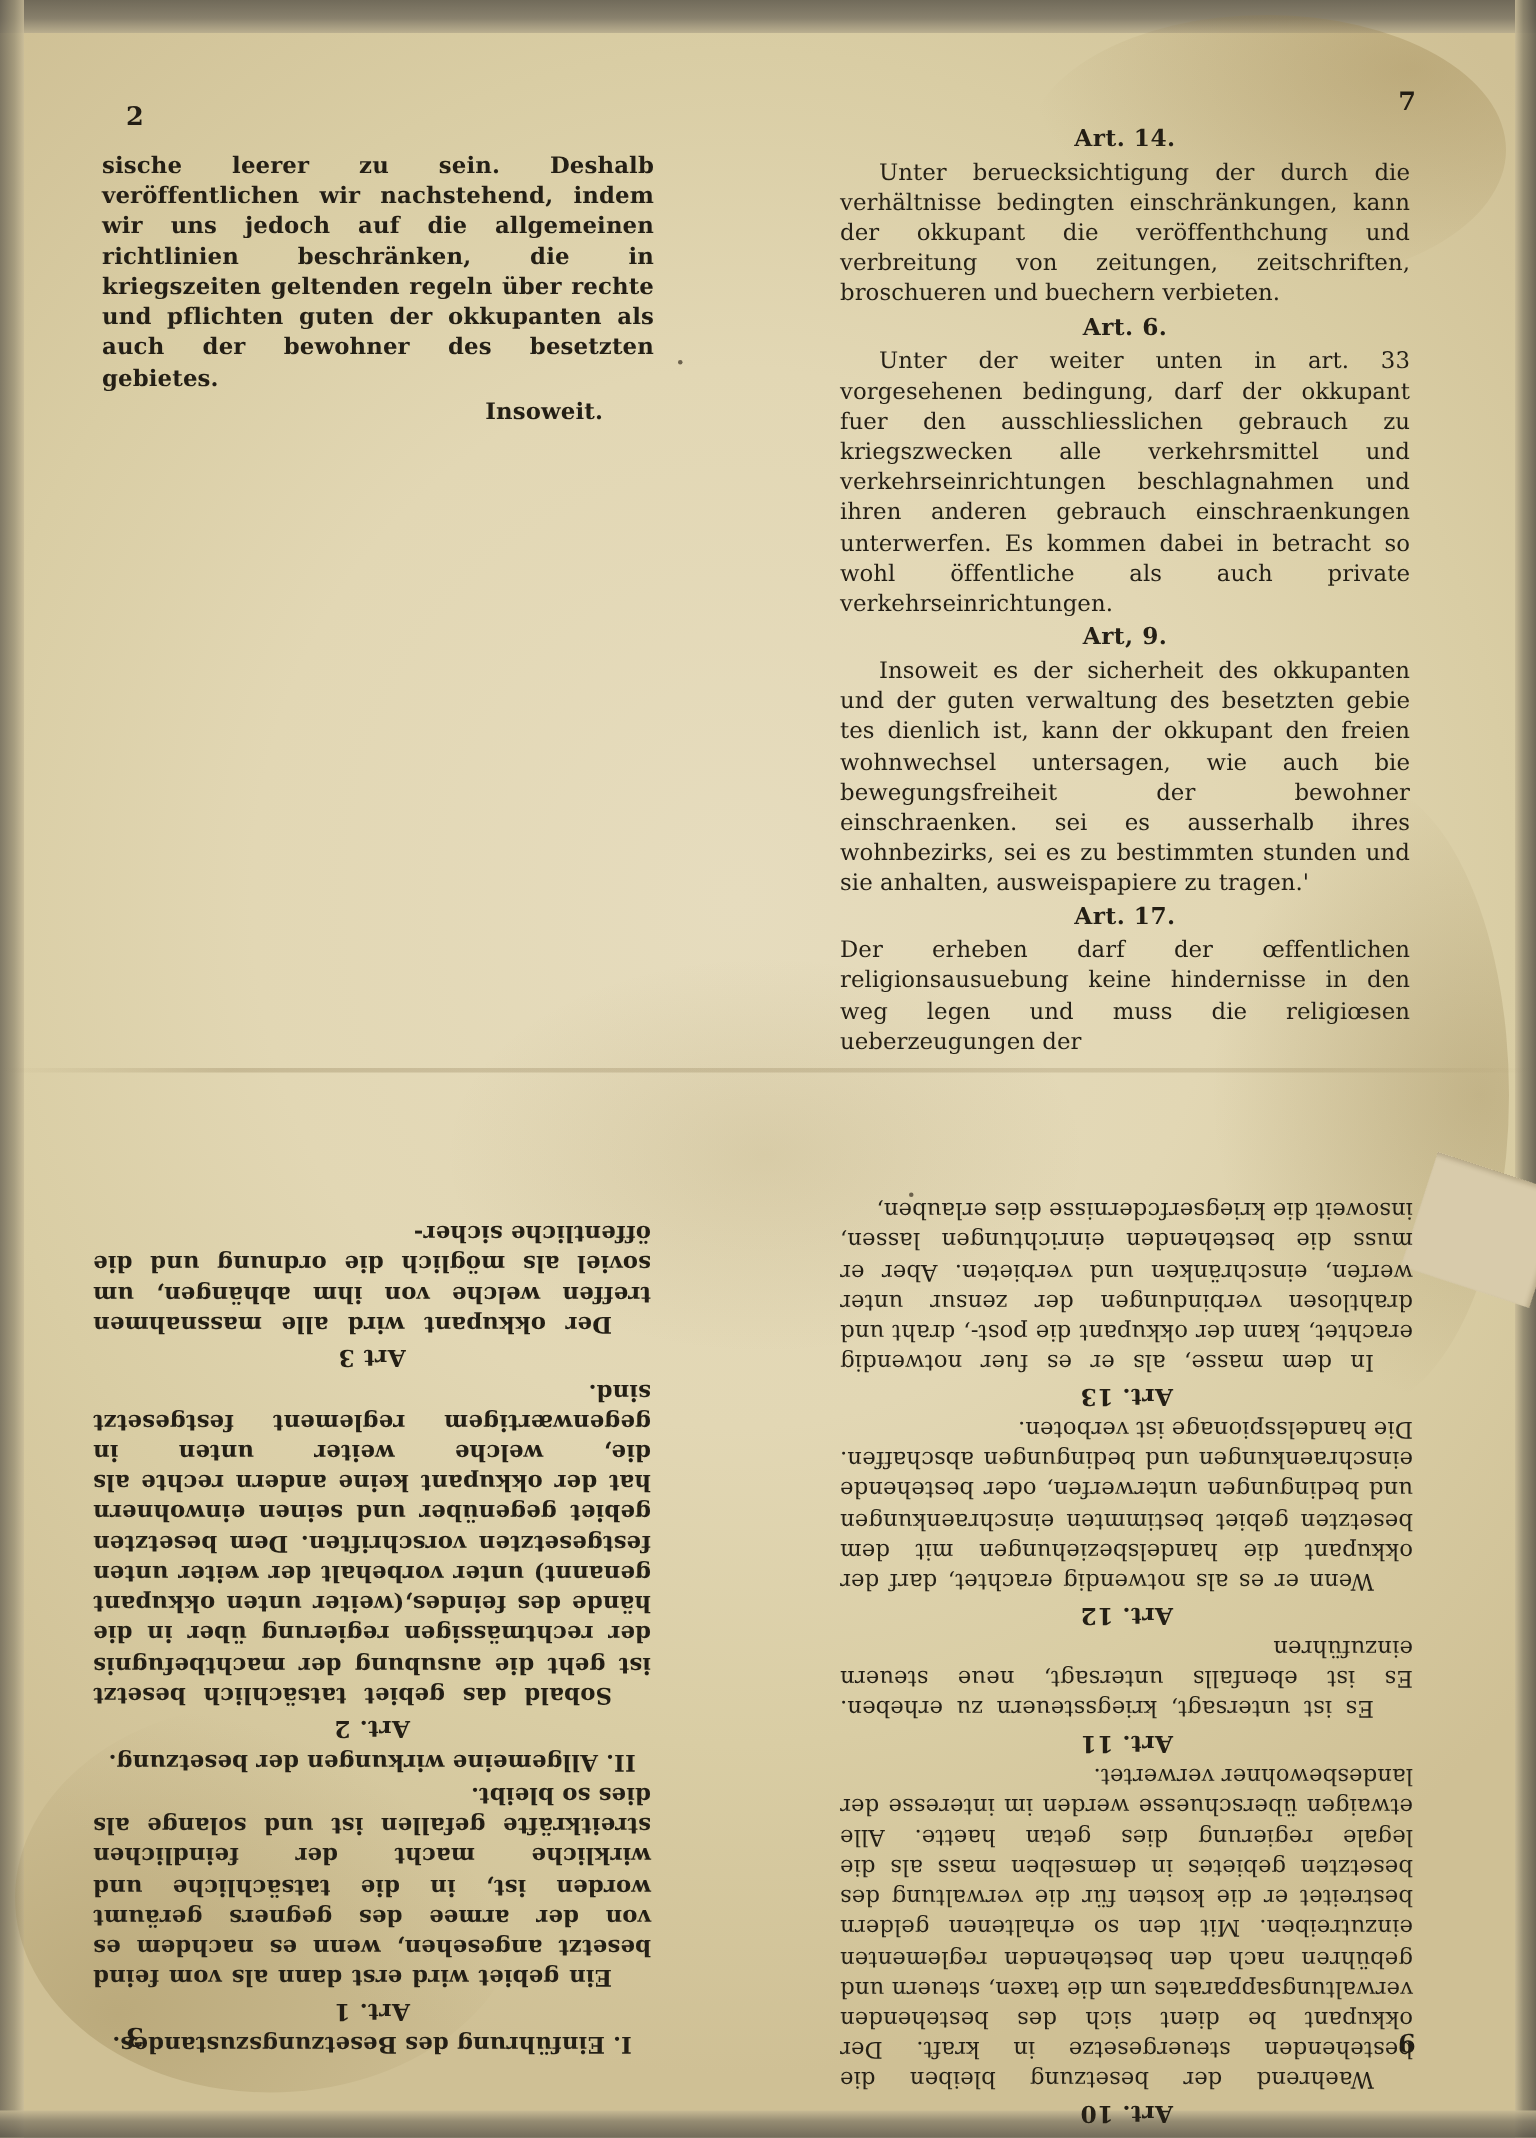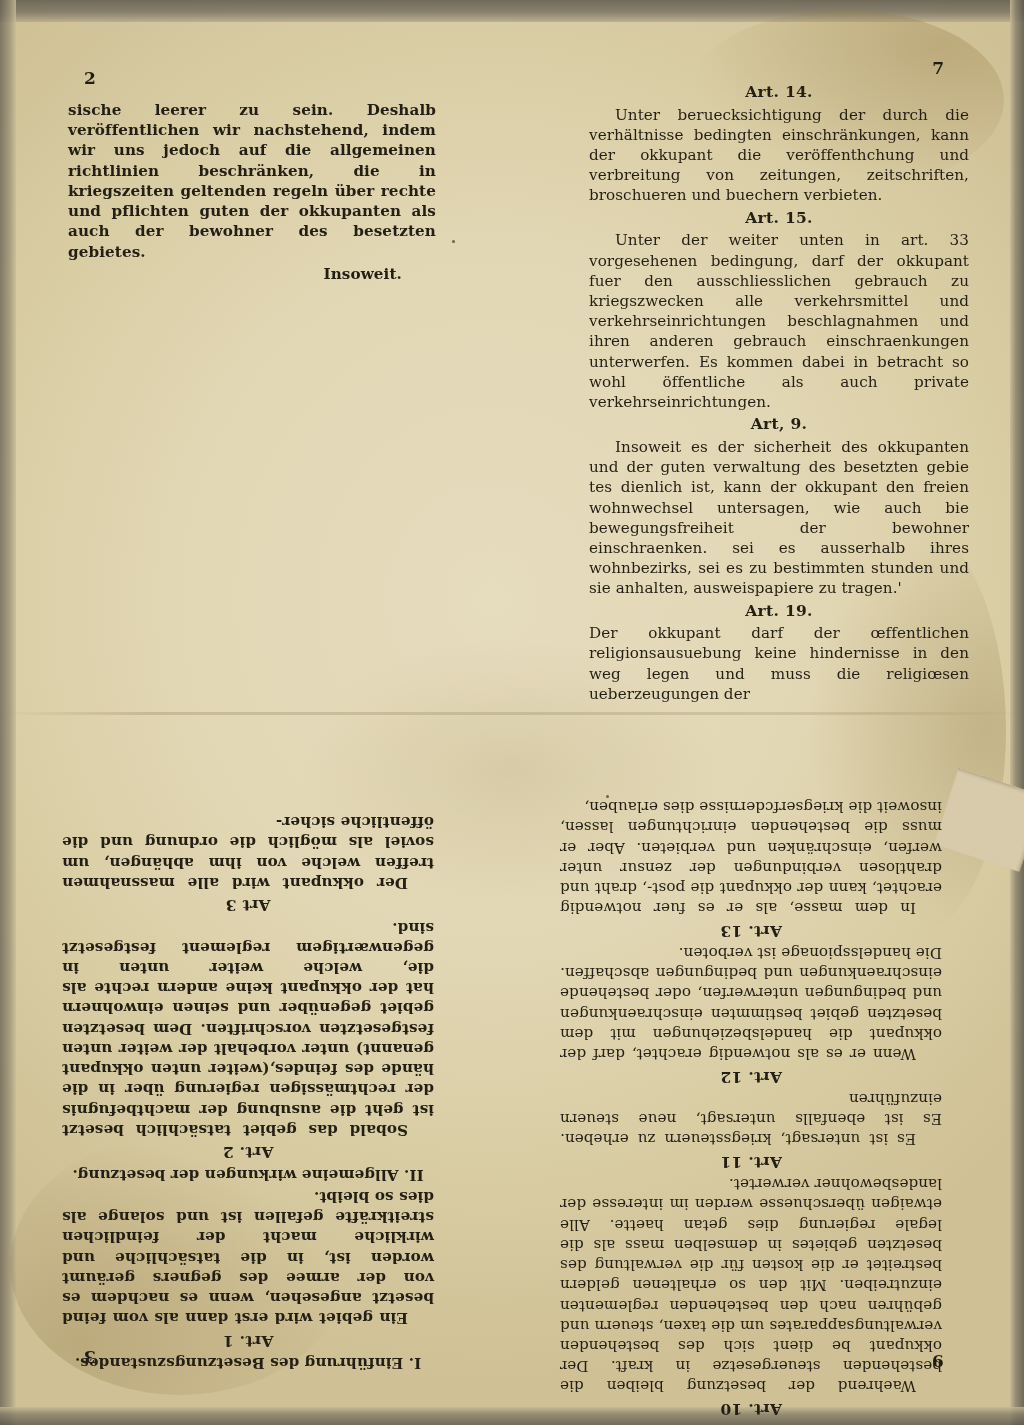--- a/index.html
+++ b/index.html
@@ -130,21 +130,21 @@
     text-align: right;
     font-weight: bold;
     margin-top: 12px;
     text-indent: 0 !important;
     padding-right: 34px;
   }
 
   
   #col-top-left { font-weight: 600; letter-spacing: .1px; }
   #col-bottom-left { font-weight: 600; letter-spacing: .1px; }
-  #col-top-right { letter-spacing: .05px; margin-left: 29px; }
+  #col-top-right { letter-spacing: .05px; }
   #col-bottom-right { letter-spacing: .05px; }
 
   .dot-artifact {
     position: absolute;
     width: 3px; height: 3px;
     background: #3a3122;
     border-radius: 50%;
     opacity: .7;
   }
 </style>
@@ -174,26 +174,26 @@
   <div class="folio" id="folio-bottom-right">9</div>
 
   <div class="col" id="col-top-left">
     <p class="first">sische leerer zu sein. Deshalb veröffentlichen wir nachstehend, indem wir uns jedoch auf die allgemeinen richtlinien beschränken, die in kriegszeiten geltenden regeln über rechte und pflichten guten der okkupanten als auch der bewohner des besetzten gebietes.</p>
     <p class="signature">Insoweit.</p>
   </div>
 
   <div class="col" id="col-top-right">
     <p class="art-head">Art. 14.</p>
     <p>Unter beruecksichtigung der durch die verhältnisse bedingten einschränkungen, kann der okkupant die veröffenthchung und verbreitung von zeitungen, zeitschriften, broschueren und buechern verbieten.</p>
-    <p class="art-head">Art. 15.</p>
+    <p class="art-head">Art. 6.</p>
     <p>Unter der weiter unten in art. 33 vorgesehenen bedingung, darf der okkupant fuer den ausschliesslichen gebrauch zu kriegszwecken alle verkehrsmittel und verkehrseinrichtungen beschlagnahmen und ihren anderen gebrauch einschraenkungen unterwerfen. Es kommen dabei in betracht so wohl öffentliche als auch private verkehrseinrichtungen.</p>
     <p class="art-head">Art, 9.</p>
     <p>Insoweit es der sicherheit des okkupanten und der guten verwaltung des besetzten gebie tes dienlich ist, kann der okkupant den freien wohnwechsel untersagen, wie auch bie bewegungsfreiheit der bewohner einschraenken. sei es ausserhalb ihres wohnbezirks, sei es zu bestimmten stunden und sie anhalten, ausweispapiere zu tragen.'</p>
-    <p class="art-head">Art. 19.</p>
-    <p class="noindent">Der okkupant darf der œffentlichen religionsausuebung keine hindernisse in den weg legen und muss die religiœsen ueberzeugungen der</p>
+    <p class="art-head">Art. 17.</p>
+    <p class="noindent">Der erheben darf der œffentlichen religionsausuebung keine hindernisse in den weg legen und muss die religiœsen ueberzeugungen der</p>
   </div>
 
   <div class="col col-flipped" id="col-bottom-left">
     <p class="sect-head">I. Einführung des Besetzungszustandes.</p>
     <p class="art-head">Art. 1</p>
     <p>Ein gebiet wird erst dann als vom feind besetzt angesehen, wenn es nachdem es von der armee des gegners geräumt worden ist, in die tatsächliche und wirkliche macht der feindlichen streitkräfte gefallen ist und solange als dies so bleibt.</p>
     <p class="sect-head">II. Allgemeine wirkungen der besetzung.</p>
     <p class="art-head">Art. 2</p>
     <p>Sobald das gebiet tatsächlich besetzt ist geht die ausubung der machtbefugnis der rechtmässigen regierung über in die hände des feindes,(weiter unten okkupant genannt) unter vorbehalt der weiter unten festgesetzten vorschriften. Dem besetzten gebiet gegenüber und seinen einwohnern hat der okkupant keine andern rechte als die, welche weiter unten in gegenwærtigem reglement festgesetzt sind.</p>
     <p class="art-head">Art 3</p>

